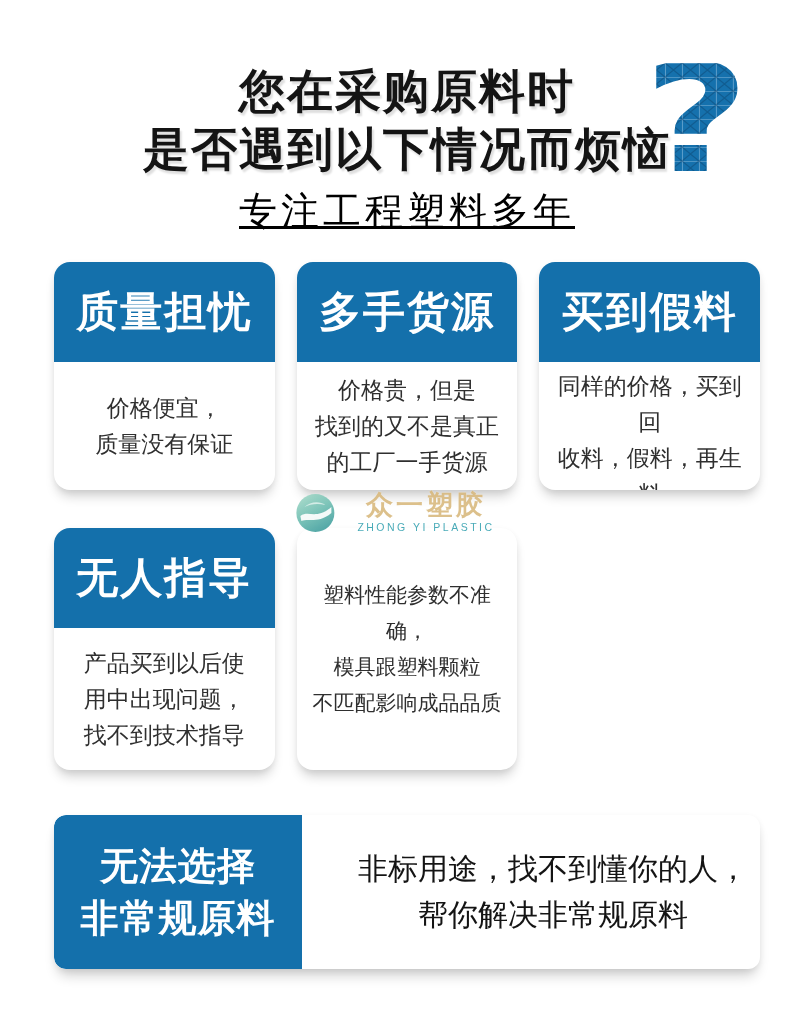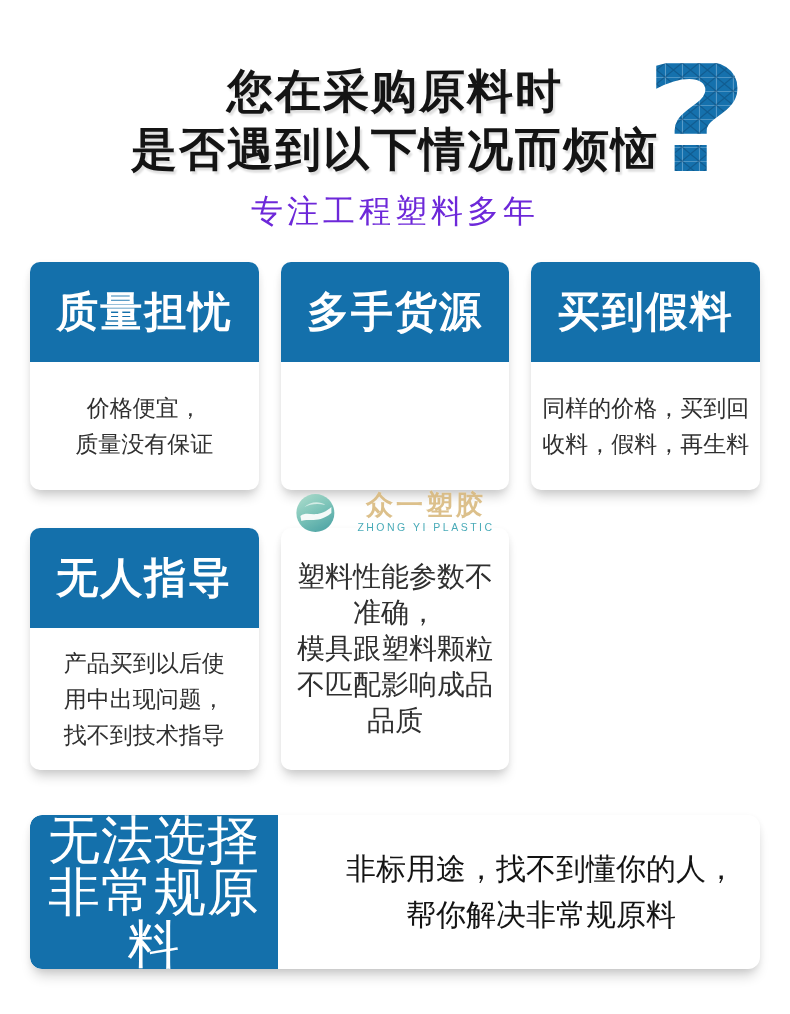--- a/index.html
+++ b/index.html
@@ -6,20 +6,21 @@
   html, body { background: #ffffff; }
   body { font-family: "Liberation Sans", "DejaVu Sans", sans-serif; }
 
   .page {
     position: relative;
     width: 790px;
     height: 1014px;
     background: #ffffff;
     overflow: hidden;
     margin: 0 auto;
+    padding-left: 24px;
   }
 
   
   .hero { position: relative; padding-top: 62px; text-align: center; }
   .title-line {
     font-size: 46px;
     line-height: 58px;
     font-weight: 900;
     color: #141414;
     letter-spacing: 2px;
@@ -27,38 +28,39 @@
   }
   .qmark {
     position: absolute;
     top: 63px;
     right: 45px;
     width: 97px;
     height: 134px;
   }
   .subtitle {
     margin-top: 16px;
-    font-size: 32px;
+    font-size: 38px;
     line-height: 34px;
-    color: #6d28d9;
+    color: #000000;
     letter-spacing: 4px;
+    text-decoration: underline;
   }
 
   
   .grid {
     margin: 34px 30px 0 30px;
     display: grid;
     grid-template-columns: repeat(3, 1fr);
     grid-template-rows: 228px 242px;
     column-gap: 22px;
     row-gap: 38px;
   }
   .card {
     background: #ffffff;
-    border-radius: 10px;
+    border-radius: 16px;
     box-shadow: 0 9px 12px -3px rgba(0,0,0,0.18), 0 2px 6px rgba(0,0,0,0.06);
     display: flex;
     flex-direction: column;
     overflow: hidden;
   }
   .card-head {
     height: 100px;
     background: #1470ab;
     color: #ffffff;
     font-size: 42px;
@@ -76,21 +78,21 @@
     justify-content: center;
     padding: 6px 8px;
   }
   .card-body-text {
     white-space: pre-line;
     text-align: center;
     font-size: 23px;
     line-height: 36px;
     color: #2f2f2f;
   }
-  .card.tight .card-body-text { font-size: 28px; line-height: 36px; }
+  .card.tight .card-body-text { font-size: 21px; line-height: 36px; }
 
   
   .logo {
     position: absolute;
     top: 492px;
     left: 50%;
     transform: translateX(-50%);
     display: flex;
     align-items: center;
     gap: 22px;
@@ -124,23 +126,23 @@
     background: #ffffff;
     border-radius: 12px;
     box-shadow: 0 10px 13px -4px rgba(0,0,0,0.2), 0 2px 6px rgba(0,0,0,0.06);
     display: flex;
     overflow: hidden;
   }
   .bottom-head {
     flex: 0 0 248px;
     background: #1470ab;
     color: #ffffff;
-    font-size: 52px;
+    font-size: 38px;
     line-height: 52px;
-    font-weight: normal;
+    font-weight: bold;
     letter-spacing: 1px;
     display: flex;
     align-items: center;
     justify-content: center;
     text-align: center;
     white-space: pre-line;
     border-radius: 12px 0 0 12px;
   }
   .bottom-body {
     flex: 1 1 auto;
@@ -183,20 +185,25 @@
     <section class="card">
       <div class="card-head">质量担忧</div>
       <div class="card-body">
         <p class="card-body-text">价格便宜，
 质量没有保证</p>
       </div>
     </section>
 
     <section class="card">
       <div class="card-head">多手货源</div>
+      <div class="card-body">
+        <p class="card-body-text">价格贵，但是
+找到的又不是真正
+的工厂一手货源</p>
+      </div>
     </section>
 
     <section class="card">
       <div class="card-head">买到假料</div>
       <div class="card-body">
         <p class="card-body-text">同样的价格，买到回
 收料，假料，再生料</p>
       </div>
     </section>
 

